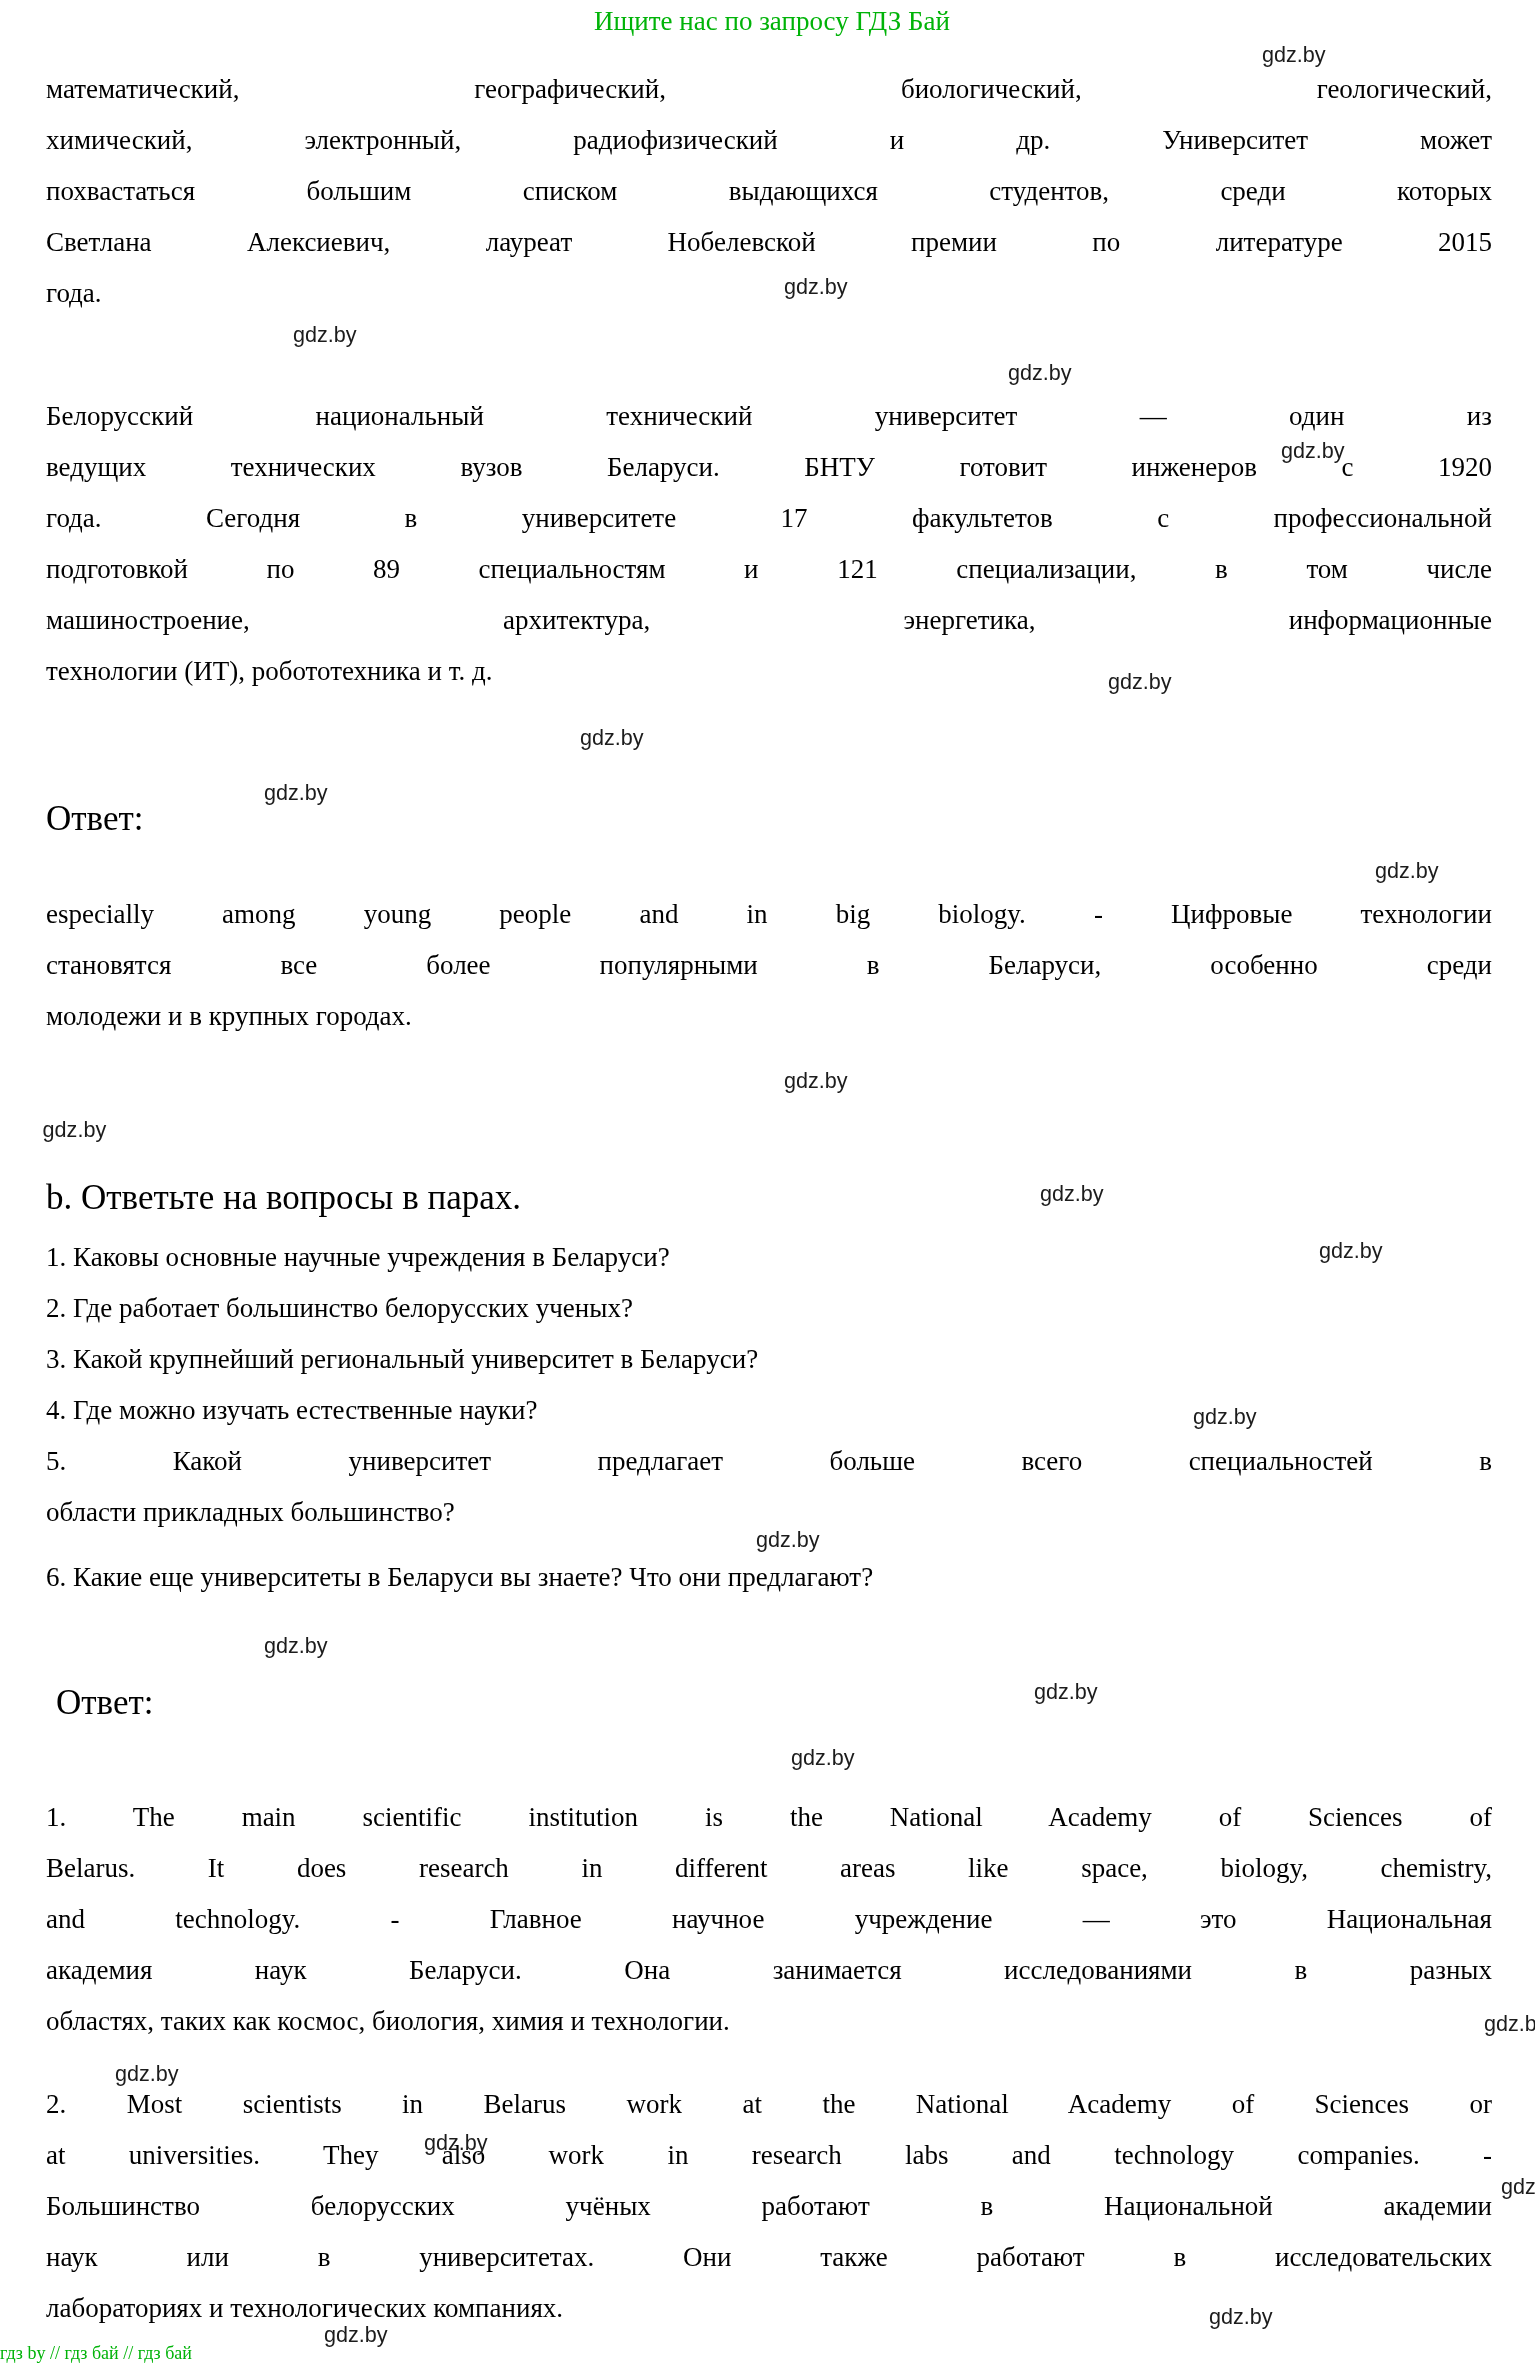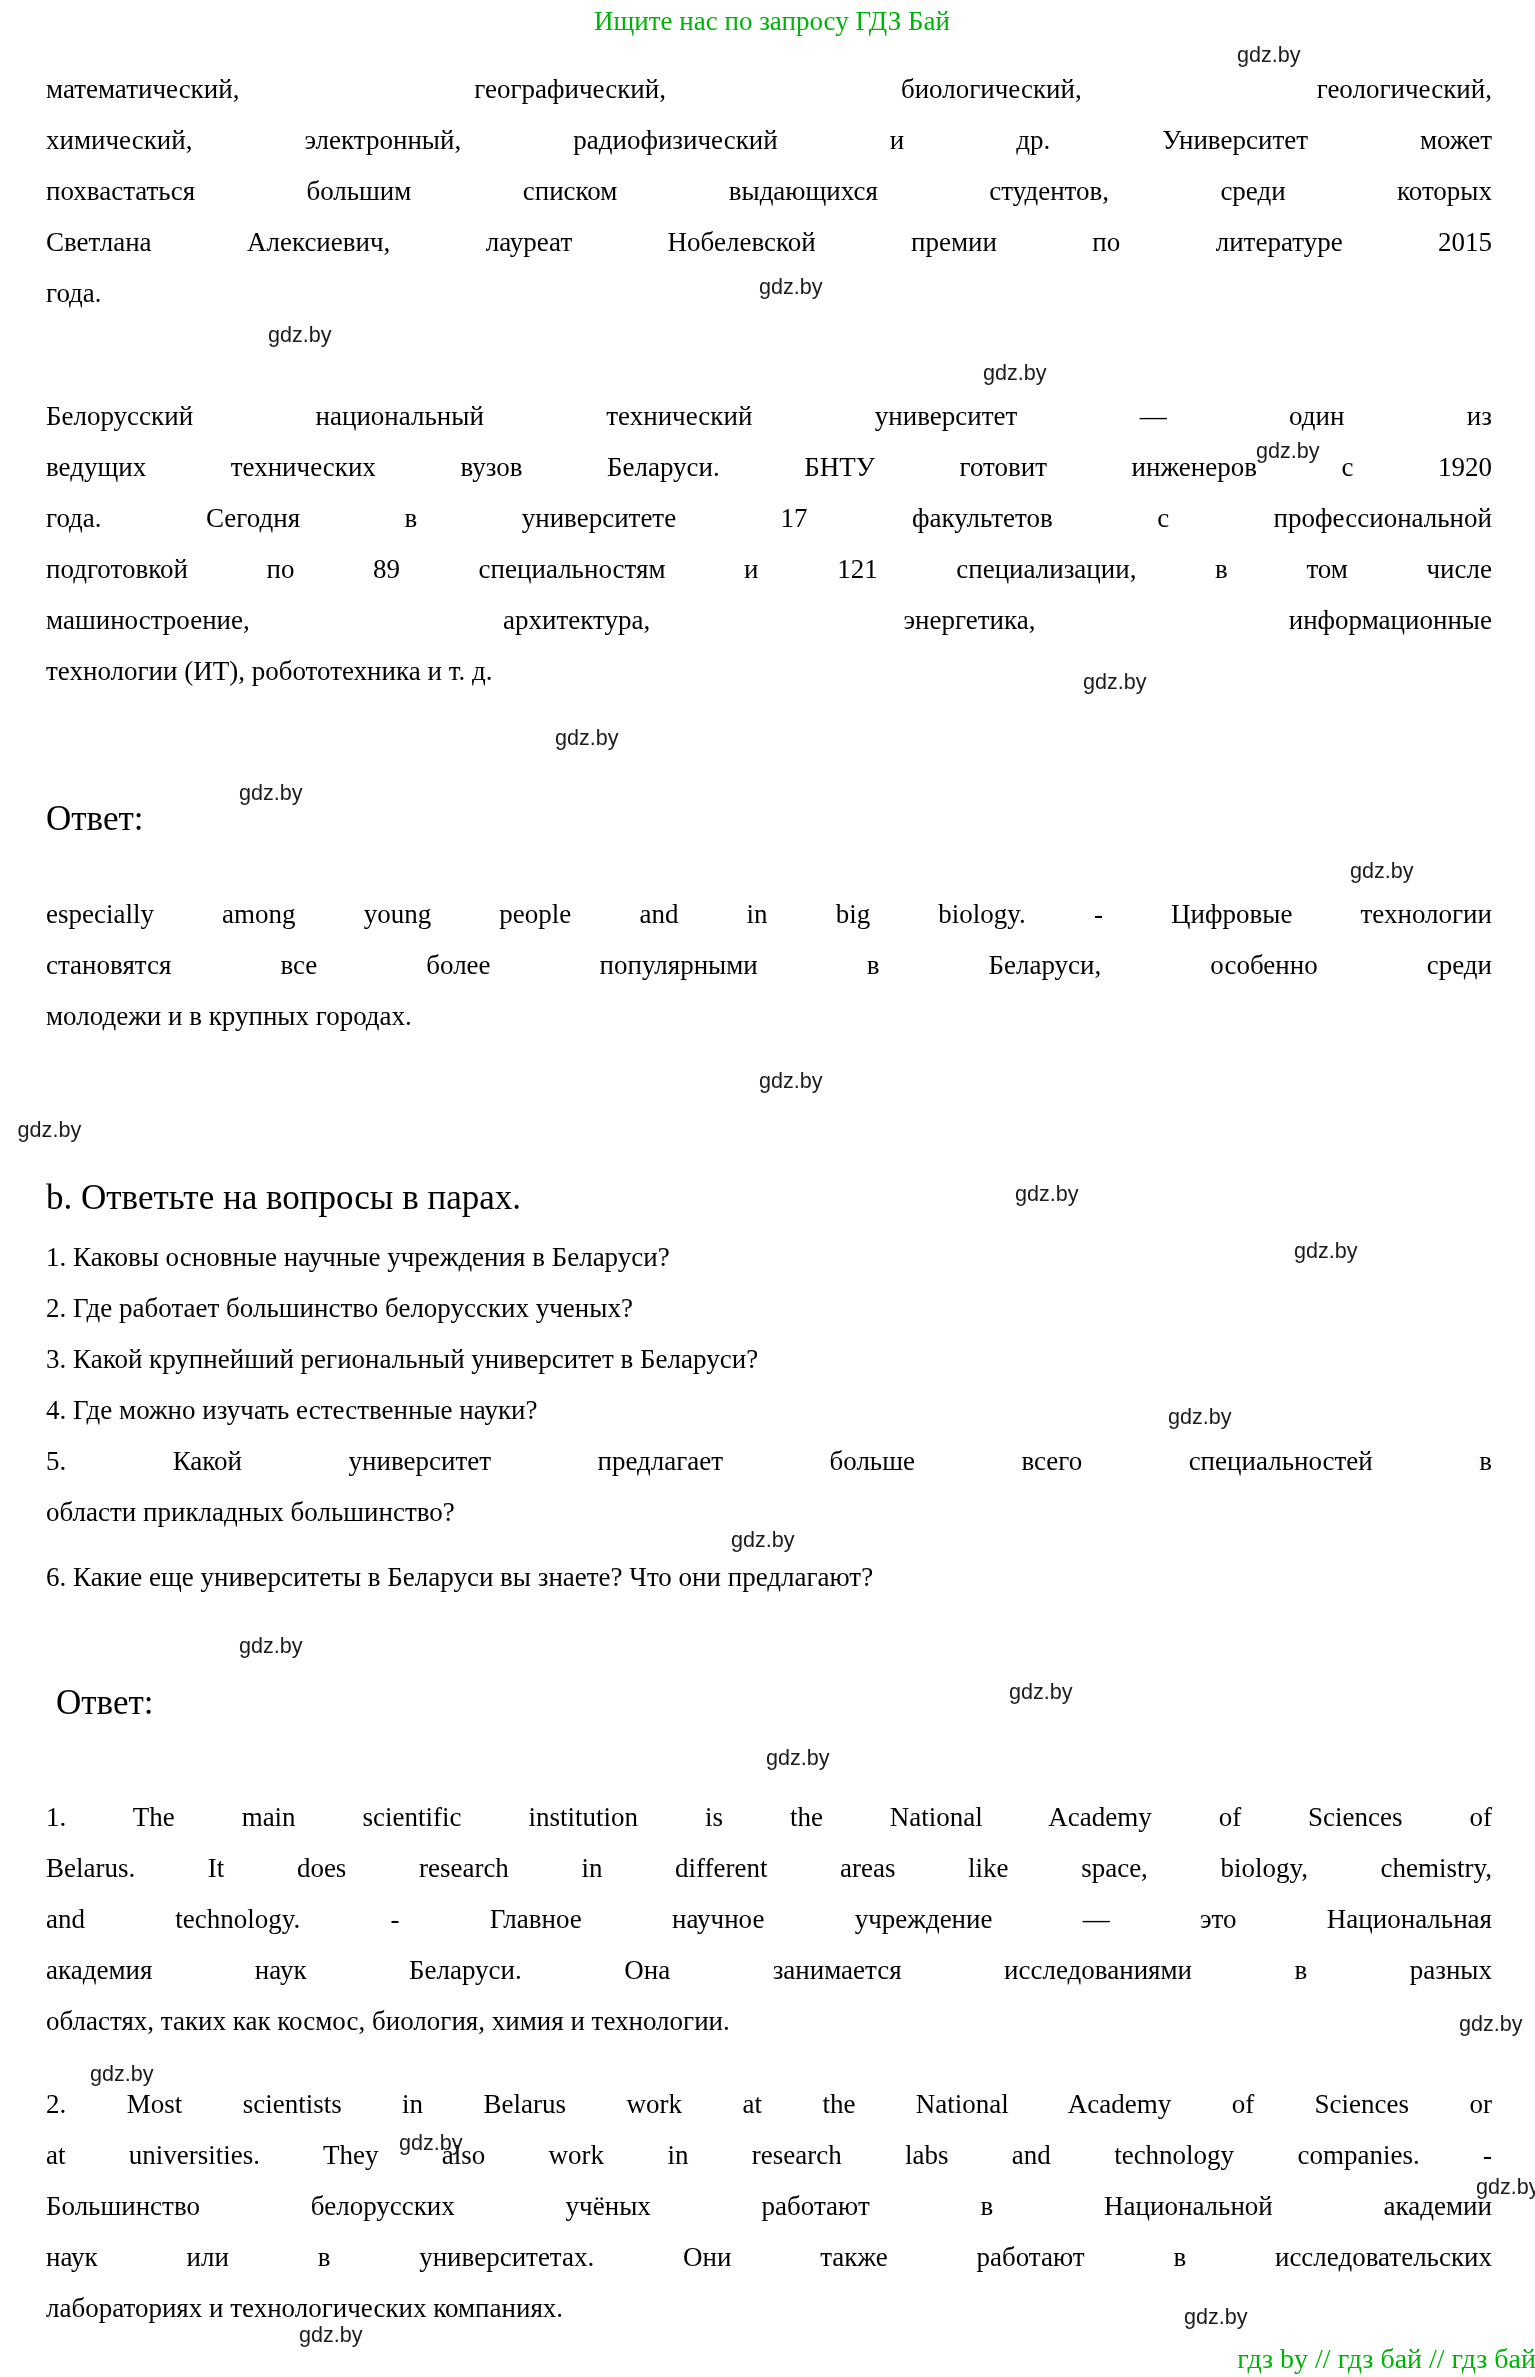--- a/index.html
+++ b/index.html
@@ -21,22 +21,22 @@
     text-align: center;
     font-size: 27px;
     color: #00b308;
     padding-left: 8px;
   }
   .footer {
     position: absolute;
     top: 2343px;
     left: 0;
     width: 100%;
-    text-align: right;
-    font-size: 28px;
+    text-align: left;
+    font-size: 18px;
     color: #00b308;
   }
   .block {
     position: absolute;
     left: 46px;
     width: 1446px;
   }
   .line {
     font-size: 27px;
     height: 51px;
@@ -50,21 +50,21 @@
   .gap { margin-top: 14.4px; }
   .label { font-size: 35px; height: 51px; line-height: 51px; }
   .wm {
     position: absolute;
     font-family: "Liberation Sans", "DejaVu Sans", sans-serif;
     font-size: 21.6px;
     line-height: 1;
     color: #1c1c1c;
     white-space: nowrap;
   }
-  #wm-layer { position: absolute; inset: 0; pointer-events: none; }
+  #wm-layer { position: absolute; inset: 0; pointer-events: none; margin-left: 25px; }
 </style>
 </head>
 <body>
 
 <div class="banner">Ищите нас по запросу ГДЗ Бай</div>
 
 <div class="block" style="top:64px">
   <div class="line j">математический, географический, биологический, геологический,</div>
   <div class="line j">химический, электронный, радиофизический и др. Университет может</div>
   <div class="line j">похвастаться большим списком выдающихся студентов, среди которых</div>

